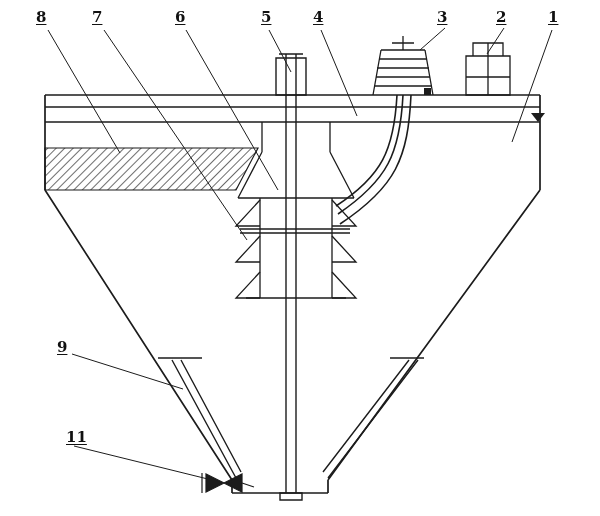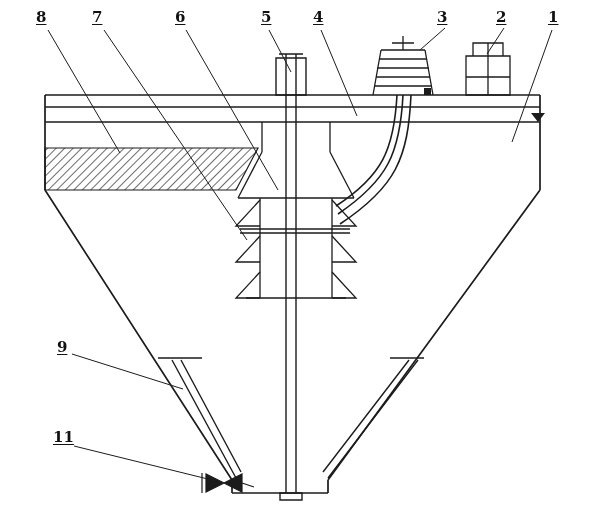--- a/index.html
+++ b/index.html
@@ -129,15 +129,15 @@
 
   <span class="callout" style="left:36px;  top:10px;">8</span>
   <span class="callout" style="left:92px;  top:10px;">7</span>
   <span class="callout" style="left:175px; top:10px;">6</span>
   <span class="callout" style="left:261px; top:10px;">5</span>
   <span class="callout" style="left:313px; top:10px;">4</span>
   <span class="callout" style="left:437px; top:10px;">3</span>
   <span class="callout" style="left:496px; top:10px;">2</span>
   <span class="callout" style="left:548px; top:10px;">1</span>
   <span class="callout" style="left:57px;  top:340px;">9</span>
-  <span class="callout" style="left:53px;  top:430px;">11</span>
+  <span class="callout" style="left:66px;  top:430px;">11</span>
 
 </div>
 
 </body></html>

